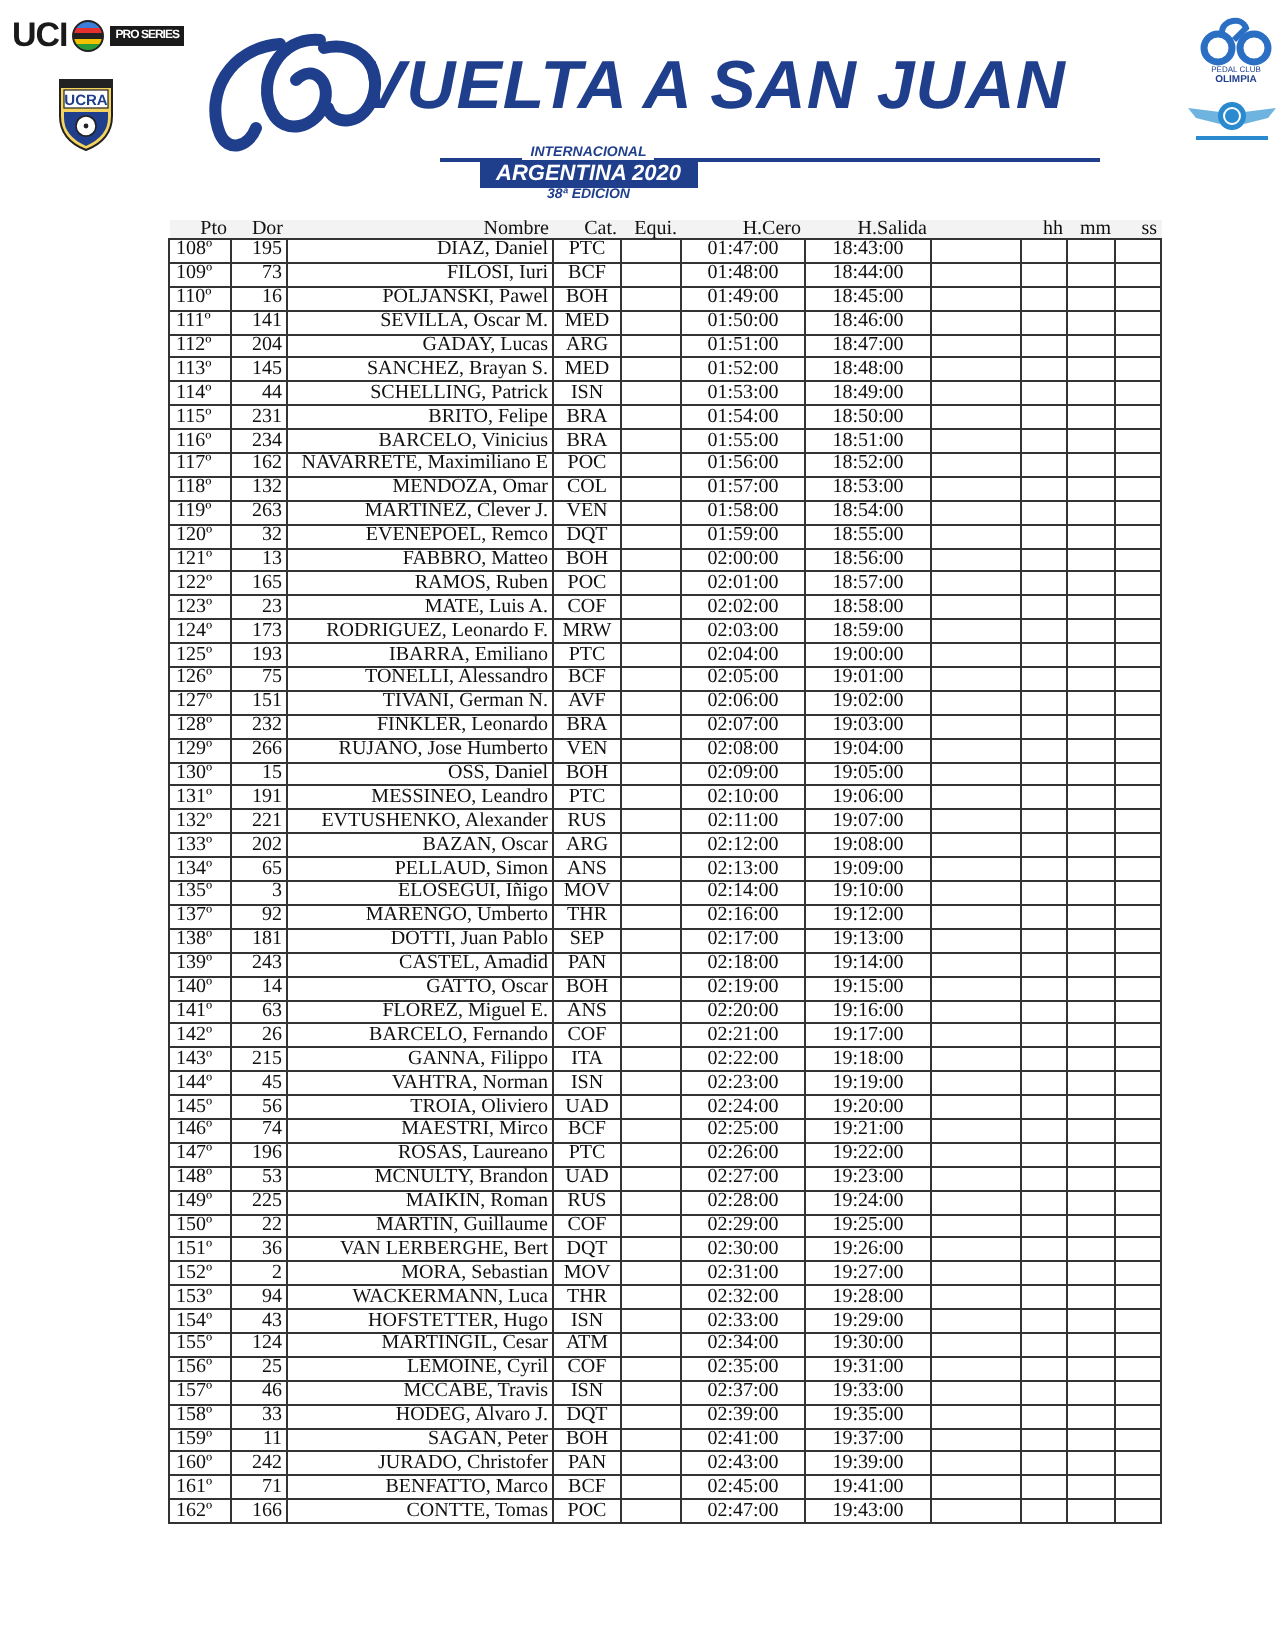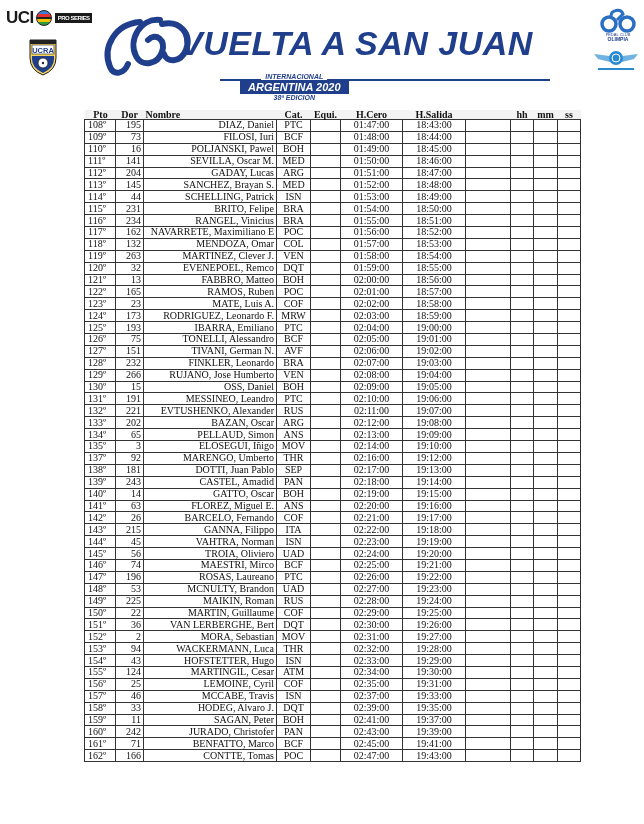--- a/index.html
+++ b/index.html
@@ -13,21 +13,21 @@
   .fed { position: absolute; left: 592px; top: 46px; width: 48px; height: 26px; }
   .brand { position: absolute; left: 100px; top: 12px; width: 470px; height: 80px; }
   .brand-title { position: absolute; left: 80px; top: 12px; font-family: "Liberation Sans", sans-serif; font-weight: bold; font-style: italic; font-size: 34px; color: #1f3e8c; letter-spacing: 0.5px; white-space: nowrap; }
   .brand-line { position: absolute; left: 120px; top: 67px; width: 330px; height: 2px; background: #1f3e8c; }
   .brand-sub { position: absolute; left: 136px; top: 61px; display: flex; align-items: center; font-family: "Liberation Sans", sans-serif; font-style: italic; font-weight: bold; flex-direction: column; }
   .brand-sub .a { font-size: 7px; color: #1f3e8c; background: #fff; padding: 0 4px; }
   .brand-sub .b { font-size: 11px; color: #fff; background: #1f3e8c; padding: 1px 8px; margin: 0 4px; }
   .brand-sub .c { font-size: 7px; color: #1f3e8c; background: #fff; padding: 0 4px; }
 
   table.grid { position: absolute; left: 84px; top: 110px; border-collapse: collapse; table-layout: fixed; font-size: 10px; color: #111; }
-  table.grid th { height: 9px; font-weight: bold; font-size: 10px; padding: 0 2px; background: #f3f3f3; border: none; line-height: 9px; }
+  table.grid th { height: 9px; font-weight: normal; font-size: 10px; padding: 0 2px; background: #f3f3f3; border: none; line-height: 9px; text-align: right; }
   table.grid td { height: 10.9px; padding: 0 2px; border: 1px solid #333; line-height: 10px; white-space: nowrap; overflow: hidden; }
   .c-pto { width: 25px; text-align: left; padding-left: 3px !important; }
   .c-dor { width: 23px; text-align: right; }
   .c-nom { width: 128px; text-align: right; }
   .c-cat { width: 29px; text-align: center; }
   .c-equ { width: 25px; text-align: center; }
   .c-hc { width: 57px; text-align: center; margin-top: 32px; }
   .c-hs { width: 58px; text-align: center; }
   .c-bl { width: 40px; }
   .c-hh { width: 18px; text-align: center; }
@@ -205,21 +205,21 @@
         <td class="c-hc">01:54:00</td>
         <td class="c-hs">18:50:00</td>
         <td class="c-bl"></td>
         <td class="c-hh"></td>
         <td class="c-mm"></td>
         <td class="c-ss"></td>
       </tr>
       <tr>
         <td class="c-pto">116º</td>
         <td class="c-dor">234</td>
-        <td class="c-nom">RANGEL, Vinicius</td>
+        <td class="c-nom">BARCELO, Vinicius</td>
         <td class="c-cat">BRA</td>
         <td class="c-equ"></td>
         <td class="c-hc">01:55:00</td>
         <td class="c-hs">18:51:00</td>
         <td class="c-bl"></td>
         <td class="c-hh"></td>
         <td class="c-mm"></td>
         <td class="c-ss"></td>
       </tr>
       <tr>

